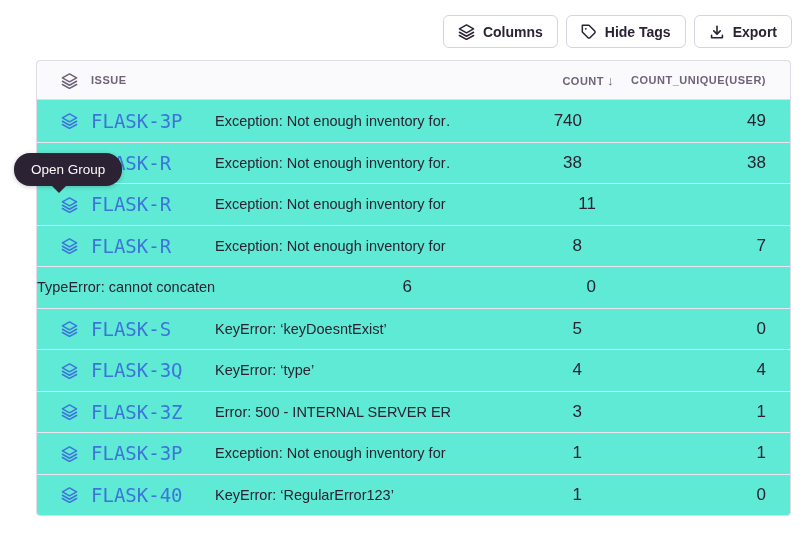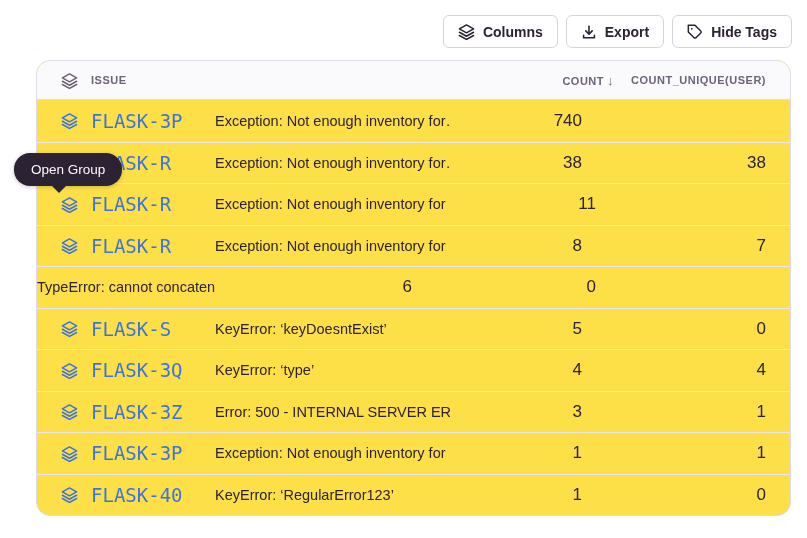--- a/index.html
+++ b/index.html
@@ -37,22 +37,22 @@
   }
   .btn svg { flex: 0 0 auto; }
 
   
   .table {
     position: absolute;
     left: 36px;
     top: 60px;
     width: 755px;
     border: 1px solid #E0DCE5;
-    border-radius: 14px;
-    background: #fde047;
+    border-radius: 4px;
+    background: #5eead4;
     overflow: hidden;
   }
   .grid-row {
     display: grid;
     grid-template-columns: 178px 1fr 170px 170px;
     align-items: center;
   }
   .thead {
     height: 39px;
     background: #FAF9FB;
@@ -142,29 +142,29 @@
 
 <div class="toolbar">
   <button class="btn">
     <svg width="17" height="17" viewBox="0 0 18 18">
         <use href="#icon-stack"></use>
       </svg>
     <span>Columns</span>
   </button>
   <button class="btn">
     <svg width="16" height="16" viewBox="0 0 16 16">
+        <use href="#icon-tag"></use>
+      </svg>
+    <span>Hide Tags</span>
+  </button>
+  <button class="btn">
+    <svg width="16" height="16" viewBox="0 0 16 16">
         <use href="#icon-download"></use>
       </svg>
     <span>Export</span>
-  </button>
-  <button class="btn">
-    <svg width="16" height="16" viewBox="0 0 16 16">
-        <use href="#icon-tag"></use>
-      </svg>
-    <span>Hide Tags</span>
   </button>
 </div>
 
 <div class="table">
   <div class="grid-row thead">
     <div class="th th-issue">
       <svg width="17" height="17" viewBox="0 0 18 18" style="color:#6E6379">
           <use href="#icon-stack"></use>
         </svg>
       <span>ISSUE</span>
@@ -179,20 +179,21 @@
       <div class="td-issue">
         <span class="row-icon">
             <svg width="17" height="17" viewBox="0 0 18 18">
               <use href="#icon-stack"></use>
             </svg>
           </span>
         <a class="issue-link">FLASK-3P</a>
       </div>
       <div class="td-title">Exception: Not enough inventory for…</div>
       <div class="td-num">740</div>
+      <div class="td-num td-unique">49</div>
     </div>
 
     <div class="grid-row tr">
       <div class="td-issue">
         <span class="row-icon">
             <svg width="17" height="17" viewBox="0 0 18 18">
               <use href="#icon-stack"></use>
             </svg>
           </span>
         <a class="issue-link">FLASK-R</a>

